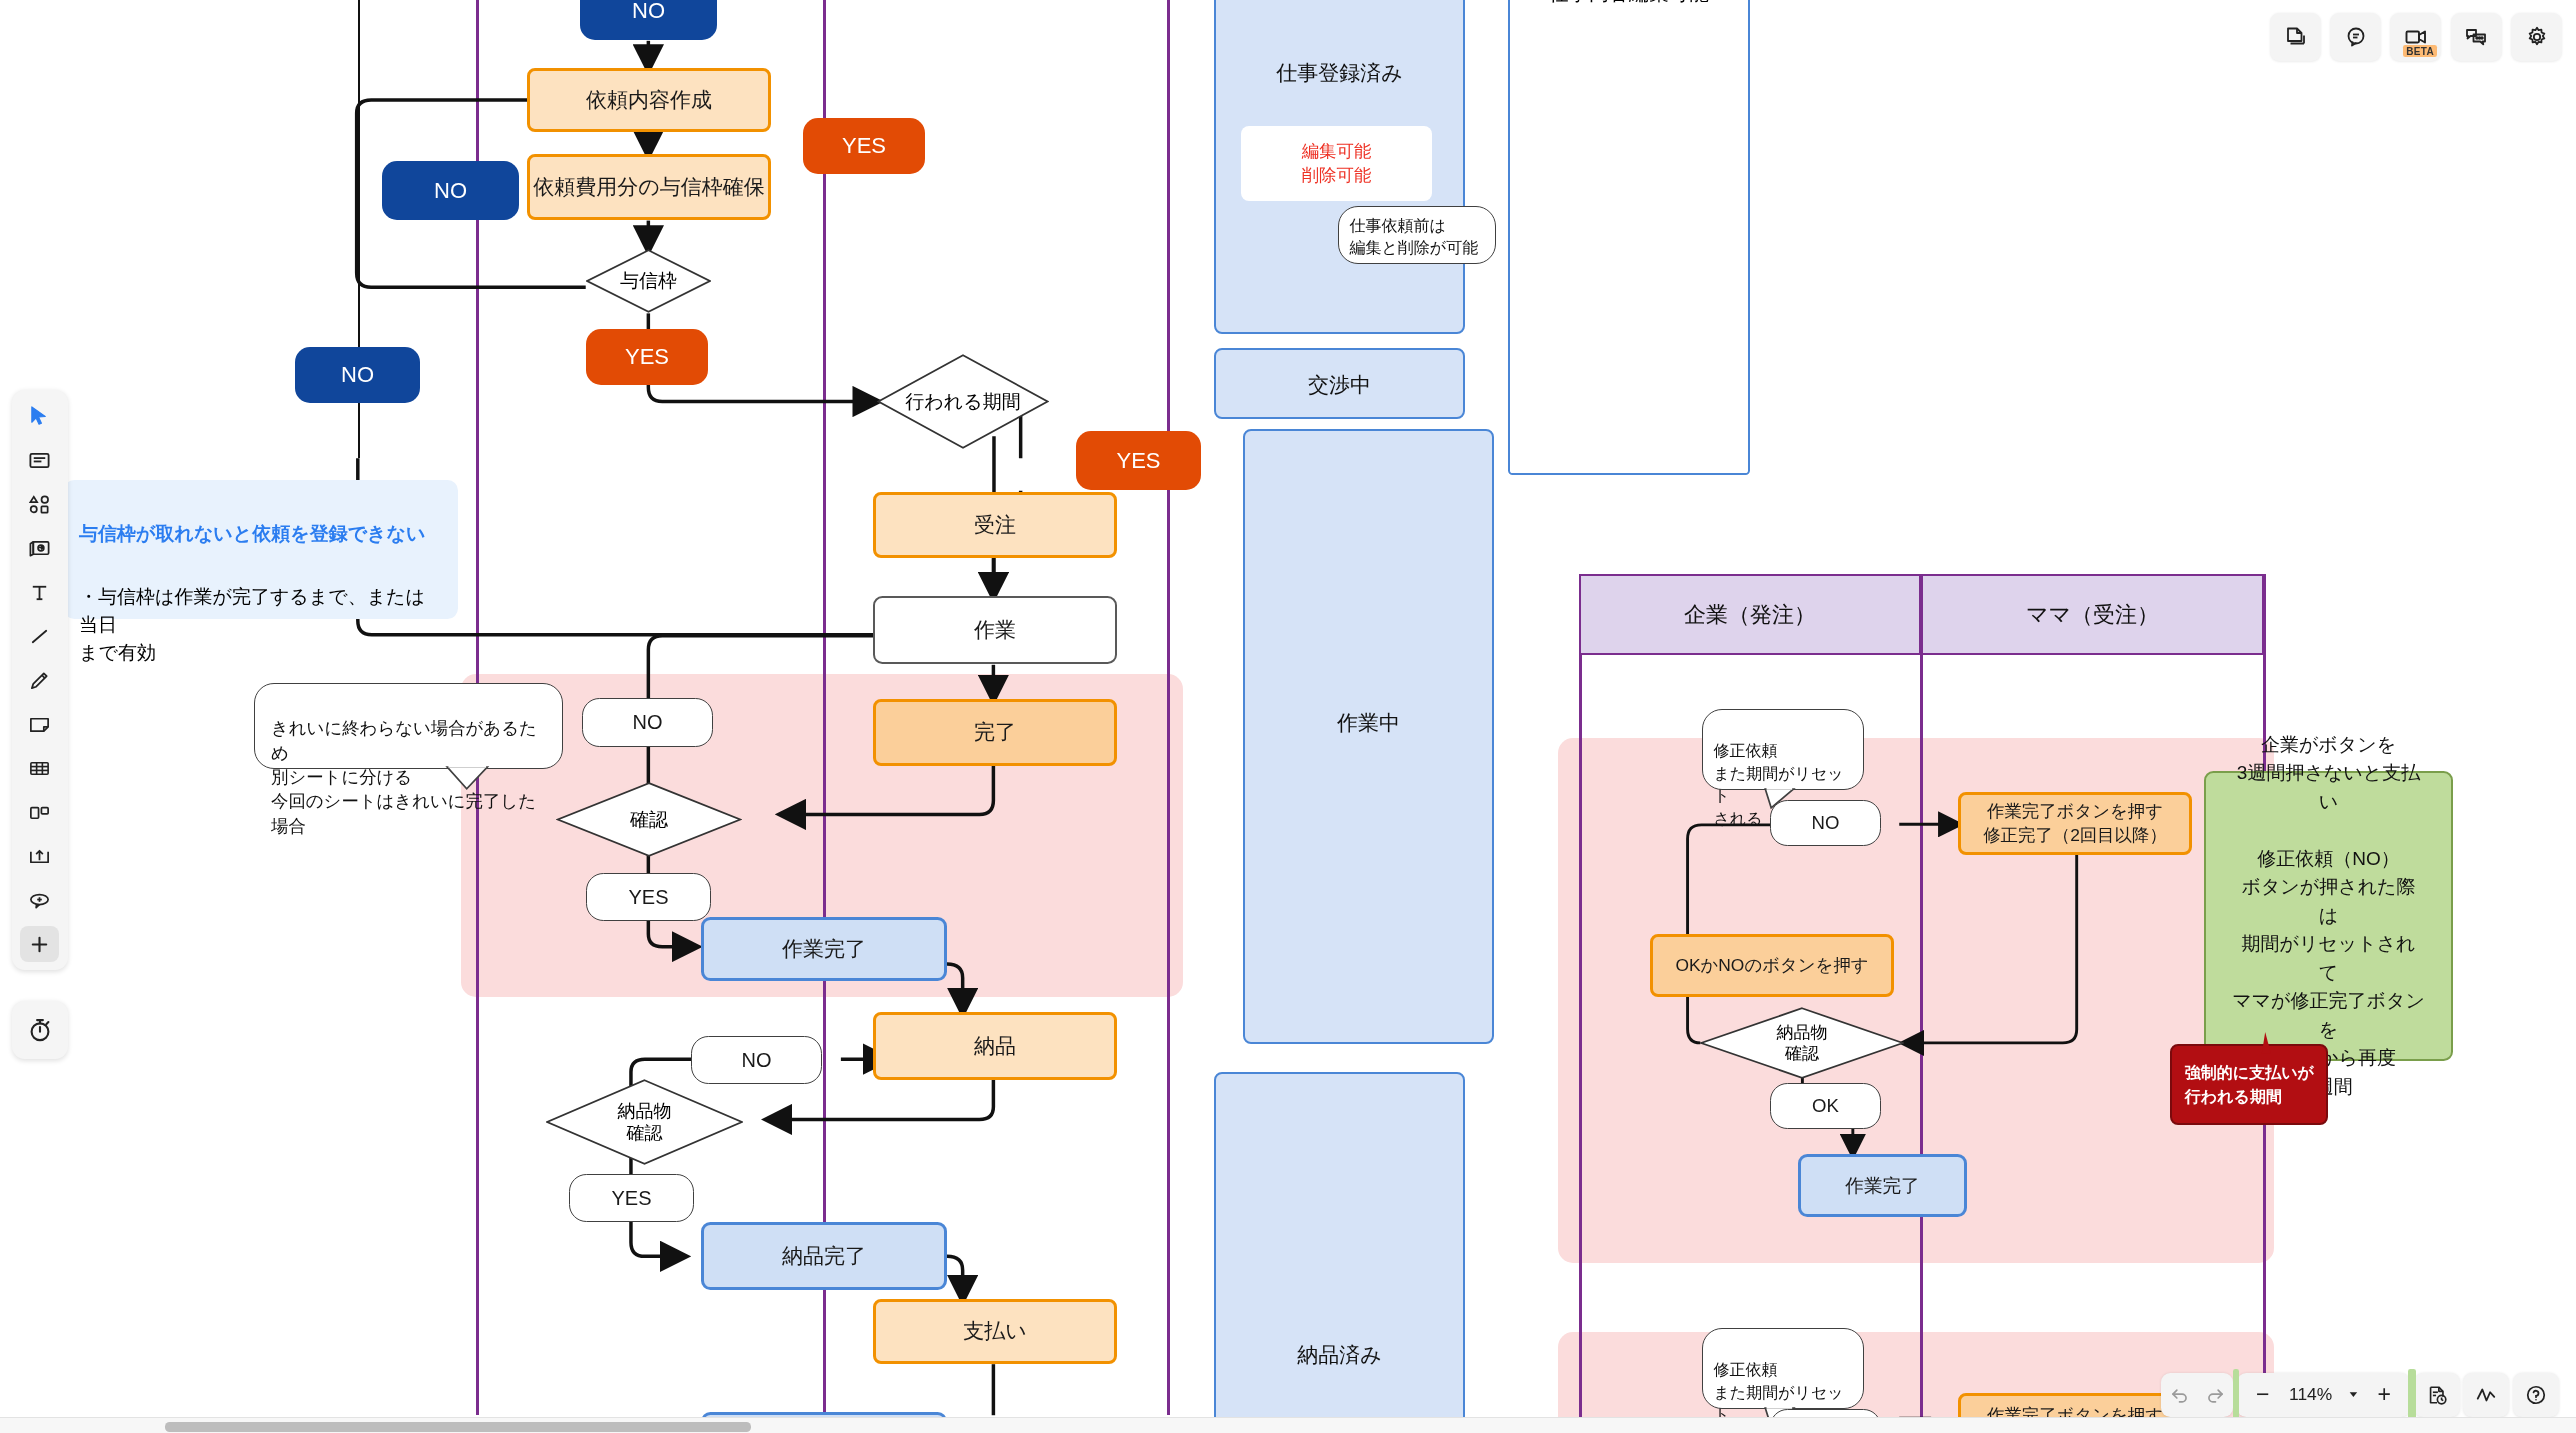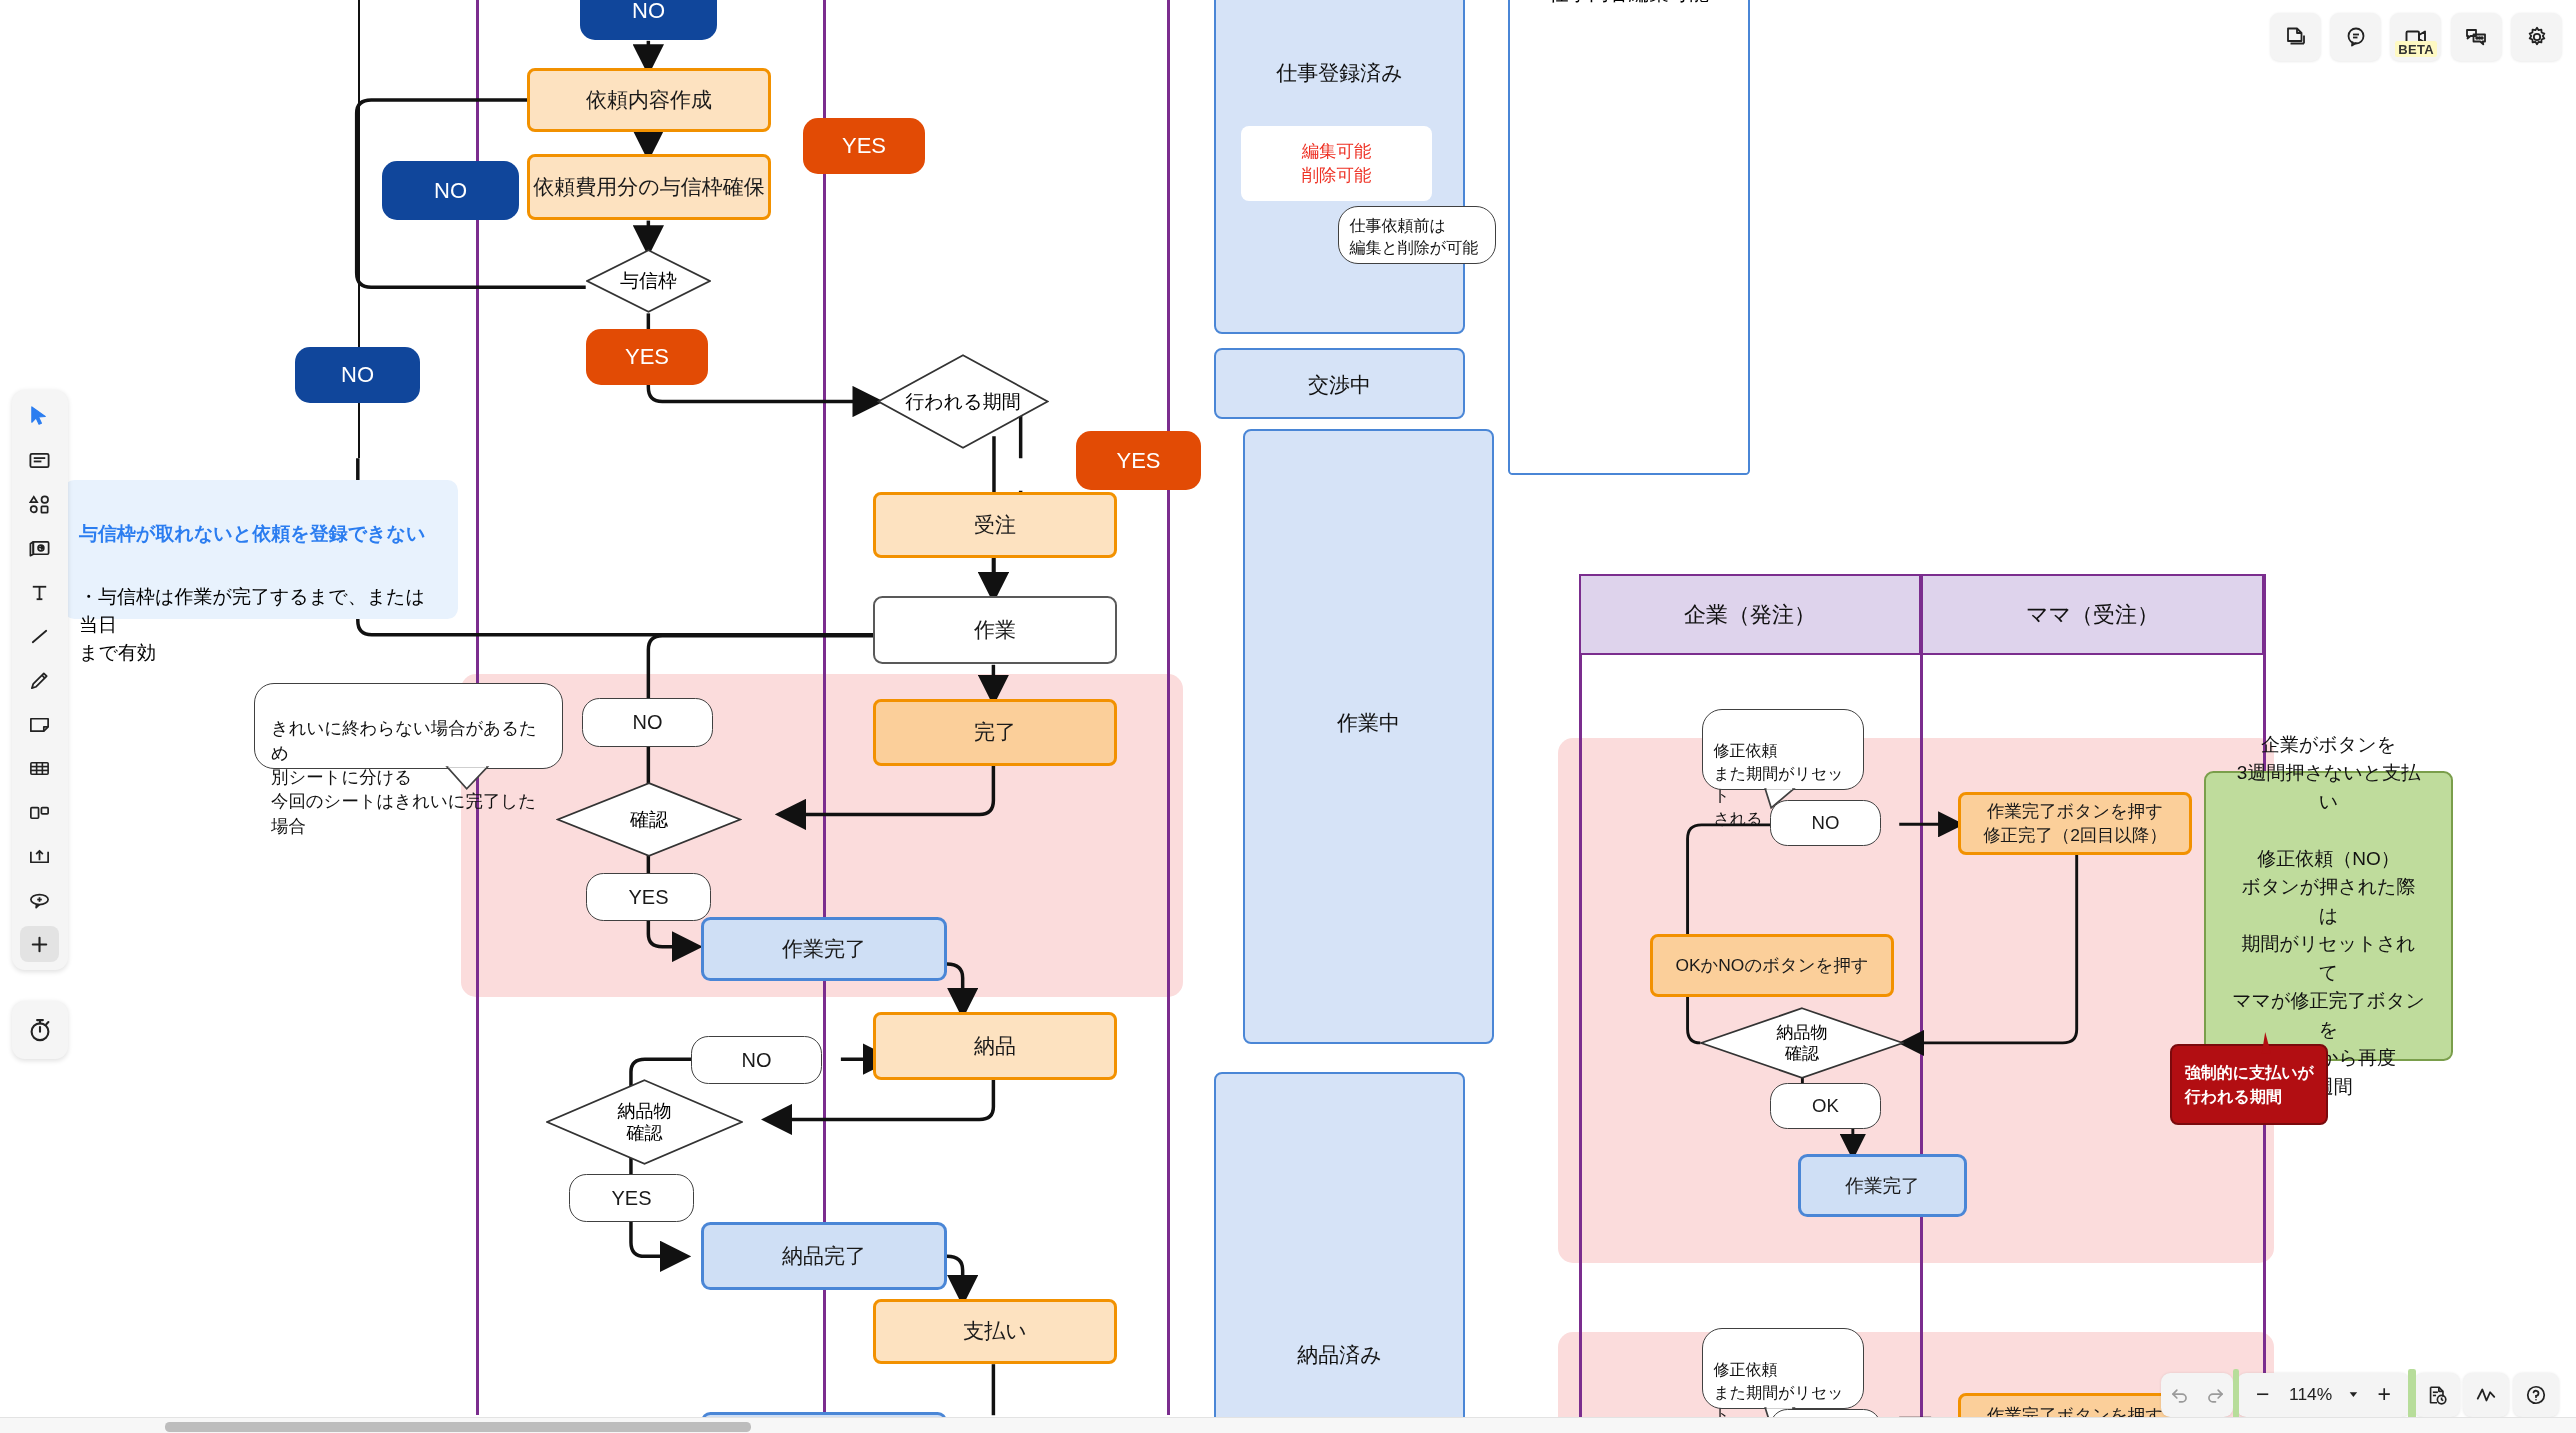--- a/index.html
+++ b/index.html
@@ -64,22 +64,22 @@
   #ltoolbar .tool.sel { background:#e3e3e3; }
   #ltimer { position:absolute; left:11.6px; top:1001px; width:56px; height:58px;
             background:#f5f5f5; border-radius:12.8px; display:flex; align-items:center;
             justify-content:center; box-shadow:0 1.2px 5.8px rgba(0,0,0,.12); }
 
   
   #ttoolbar { position:absolute; right:14px; top:12.8px; display:flex; gap:9.3px; }
   #ttoolbar .tbtn { width:51px; height:48px; background:#f4f4f4; border-radius:9.3px;
                     display:flex; align-items:center; justify-content:center; position:relative;
                     box-shadow:0 0.6px 2.3px rgba(0,0,0,.08); }
-  .beta { position:absolute; bottom:3.5px; right:4.6px; background:#fef9c3; color:#333;
-          font-size:13px; padding:0.6px 2.9px; border-radius:2.3px; font-weight:bold; letter-spacing:0.3px;}
+  .beta { position:absolute; bottom:3.5px; right:4.6px; background:#fdba74; color:#333;
+          font-size:10px; padding:0.6px 2.9px; border-radius:2.3px; font-weight:bold; letter-spacing:0.3px;}
 
   
   #zoombar { position:absolute; right:17.4px; bottom:17.4px; display:flex; align-items:stretch; gap:3.5px; }
   #zoombar .grp { background:#f4f4f4; border-radius:9.3px; display:flex; align-items:center;
                   box-shadow:0 0.6px 2.9px rgba(0,0,0,.1); }
   #zoombar .zb { width:36px; height:44px; display:flex; align-items:center; justify-content:center; }
   .zoomgrp { position:relative; background:#f4f4f4; border-radius:9.3px; display:flex;
              align-items:center; box-shadow:0 0.6px 2.9px rgba(0,0,0,.1); }
   .greenedge { position:absolute; background:#b7dd9a; border-radius:2.3px; }
   .zlabel { font-size:17.4px; font-weight:normal; color:#222; min-width:60px; text-align:center; }

